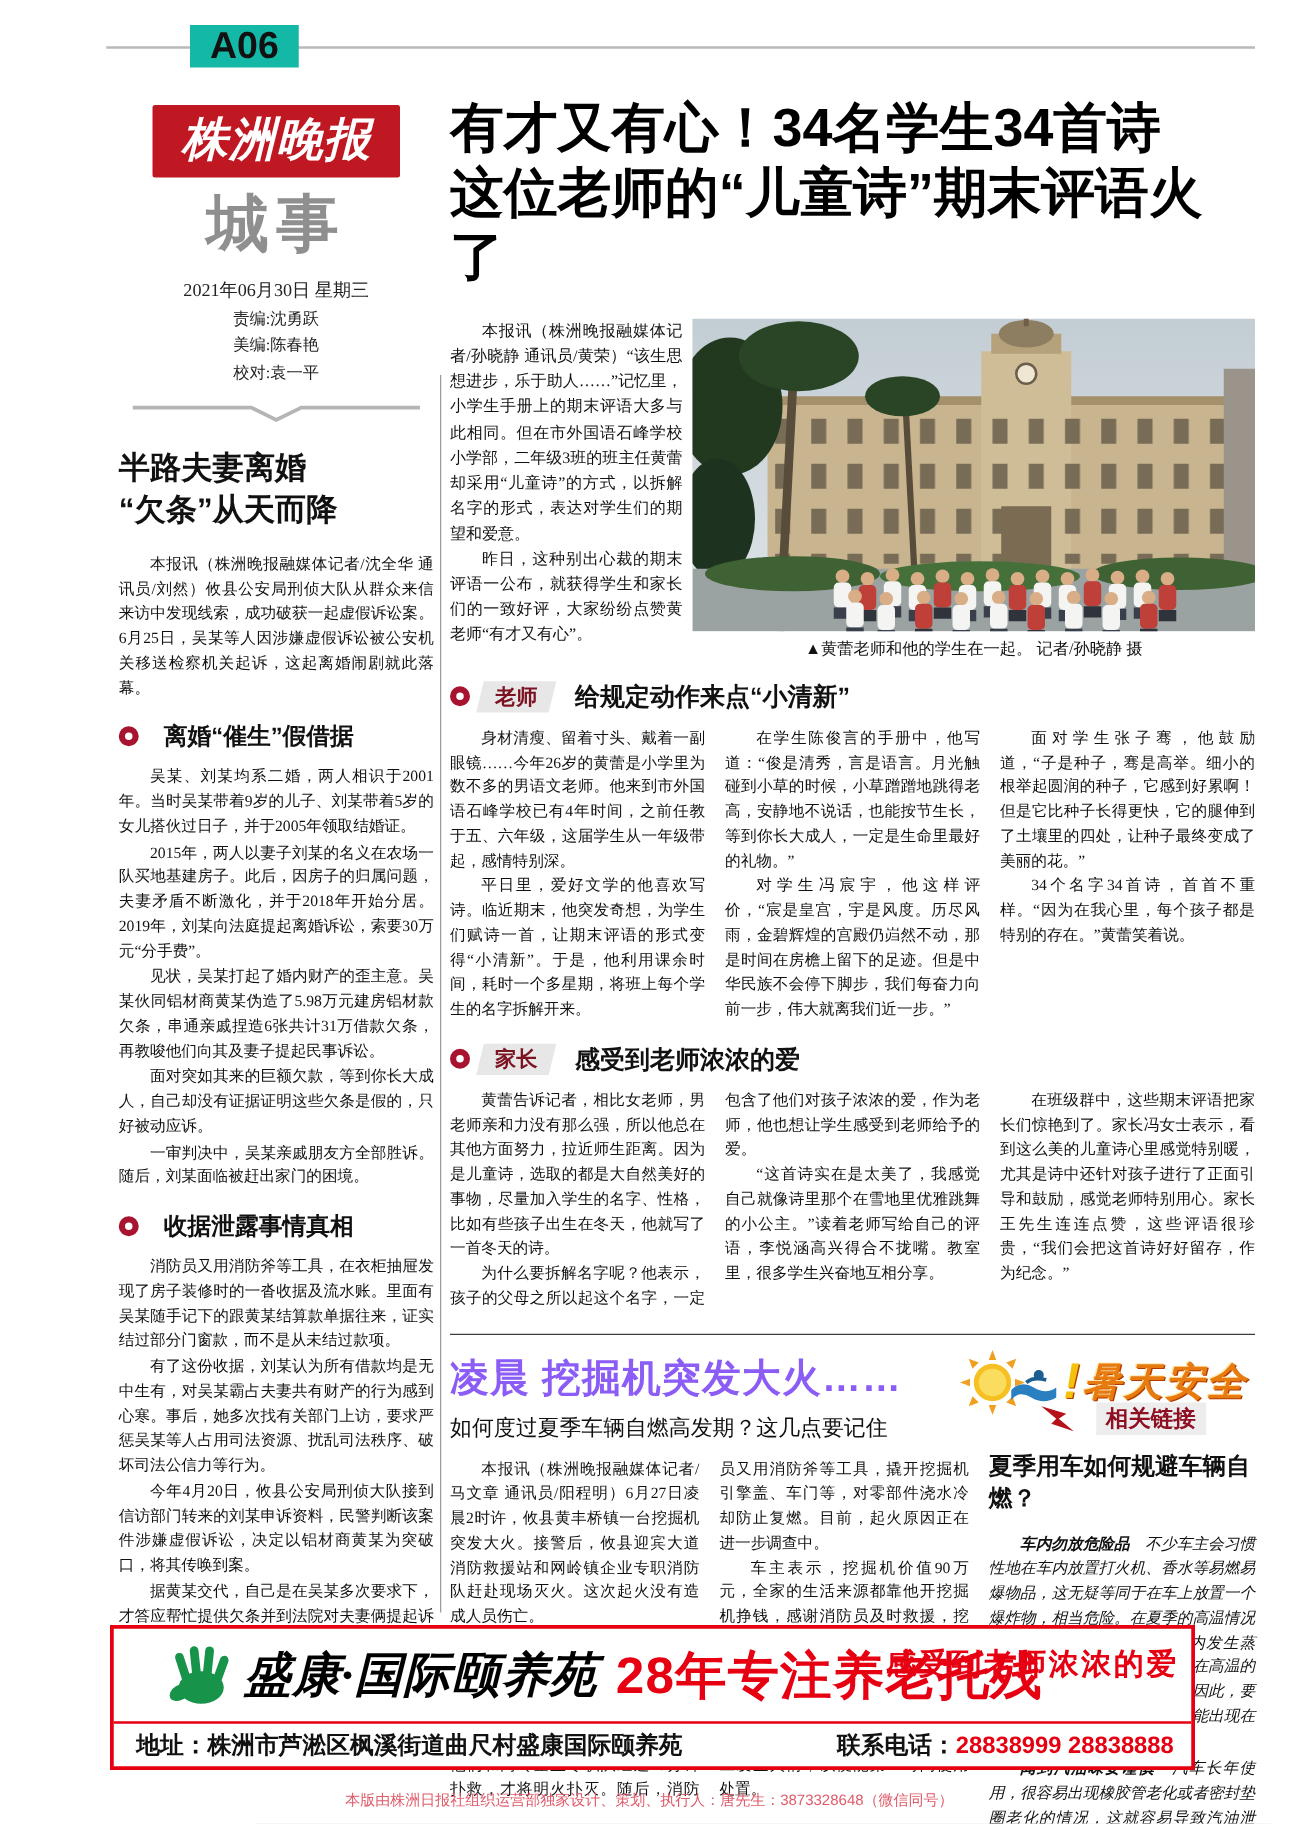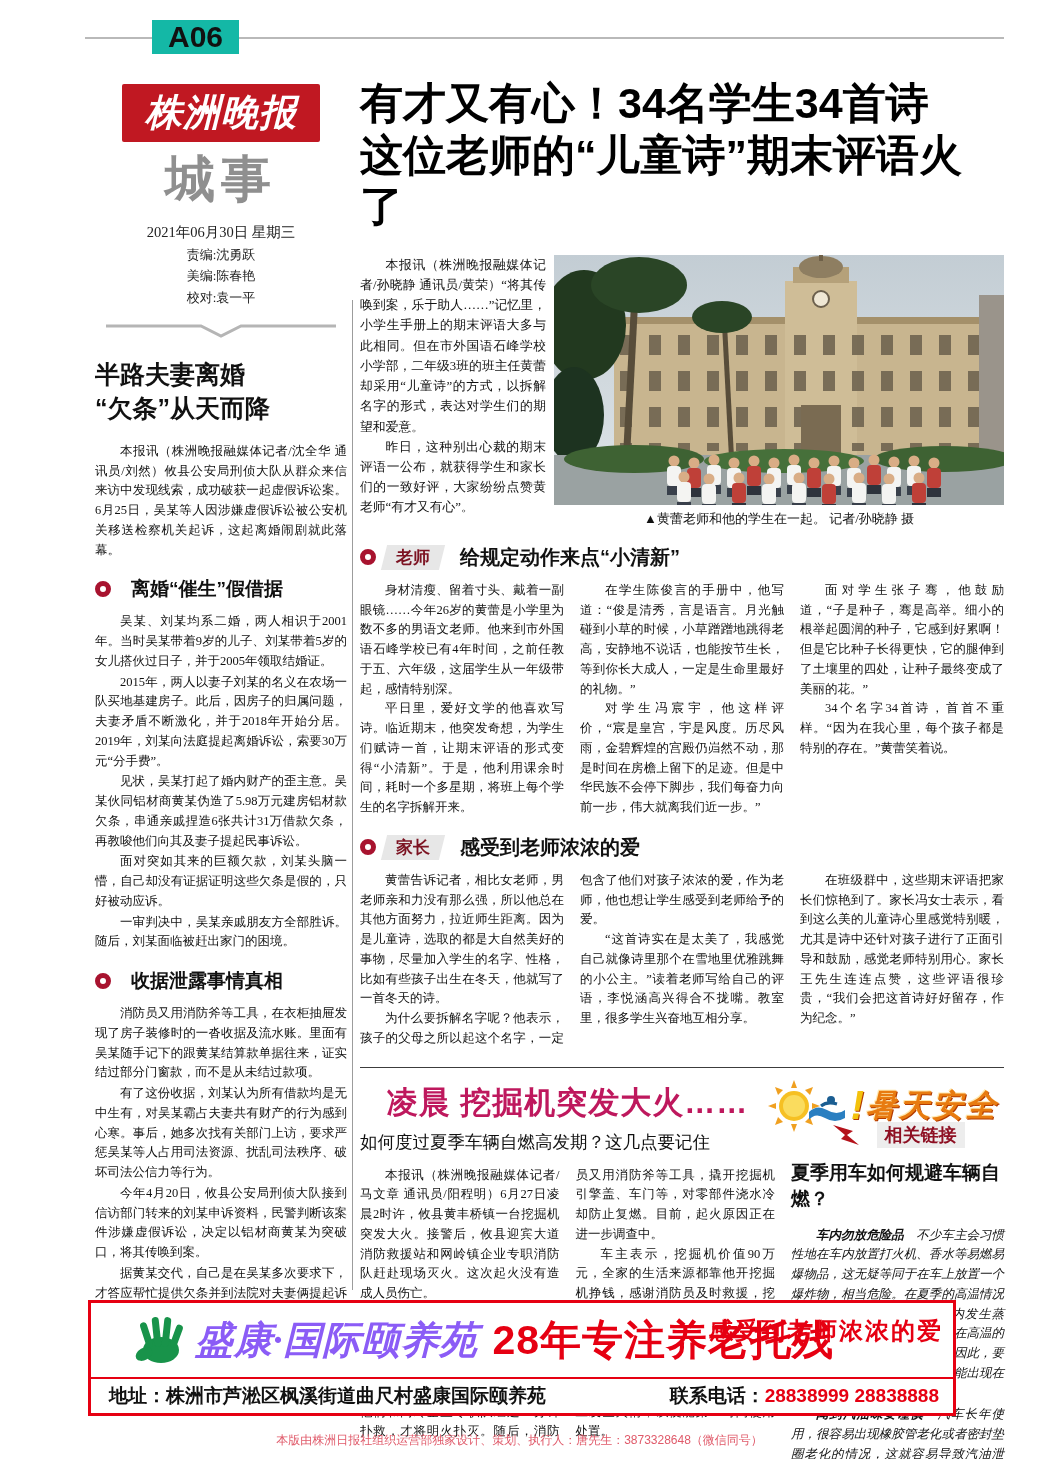--- a/index.html
+++ b/index.html
@@ -54,21 +54,21 @@
                  color:#111; margin-left:10px; }
   .cols3 { column-count:3; column-gap:16px; }
   .cols2 { column-count:2; column-gap:16px; }
 
   .rule { border:0; border-top:1px solid #3c3c3c; margin:18px 0 0; }
 
   
   .bottom-block { position:relative; display:flex; margin-top:14px; }
   .bottom-left { width:415px; margin-right:16px; }
   .b-headline { font-family:"Liberation Sans", sans-serif; font-weight:900; font-size:31px;
-                letter-spacing:1px; color:#be185d;text-align:center; }
+                letter-spacing:1px; color:#8b5cf6; }
   .b-subtitle { font-family:"Liberation Sans", sans-serif; font-size:17.5px; color:#111; margin:6px 0 12px; }
   .badge { position:absolute; right:6px; top:-4px; display:flex; align-items:center; height:56px; }
   .badge-text { font-family:"Liberation Sans", sans-serif; font-weight:900; font-size:31px; font-style:italic;
                 color:#e87b10; letter-spacing:2px;
                 text-shadow:-1px -1px 0 #ffe9b0, 1px 1px 0 #b23a00, 0 0 2px #fff; }
   .badge-bang { font-family:"Liberation Sans", sans-serif; font-weight:900; font-size:40px; font-style:italic;
                 color:#f4c20d; margin:0 2px 0 4px; text-shadow:1px 1px 0 #b23a00; }
   .related { width:213px; padding-bottom:10px; border-bottom:1px solid #555; }
   .related-label { display:flex; align-items:center; gap:16px; margin:40px 0 12px;justify-content:center; }
   .related-label b { font-family:"Liberation Sans", sans-serif; font-weight:900; font-size:18px; color:#8e1023;
@@ -77,21 +77,21 @@
                    color:#111; margin-bottom:14px; }
   .related .body-p { font-style:italic; margin-bottom:2px; }
   .related .body-p b { font-style:italic; }
 
   
   .ad { position:absolute; left:88px; top:1300px; width:868px; height:116px;
         border:3px solid #e60012; background:#fff; }
   .ad-top { position:relative; height:74px; display:flex; align-items:center; }
   .hand-icon { margin:0 8px 0 40px; }
   .ad-brand { font-family:"Liberation Serif", serif; font-weight:900; font-style:italic;
-              font-size:38px; color:#8b5cf6; letter-spacing:1px; }
+              font-size:38px; color:#000000; letter-spacing:1px; }
   .ad-head { font-family:"Liberation Sans", sans-serif; font-weight:900; font-size:41px;
              color:#e60012; margin-left:14px; letter-spacing:1px; }
   .ad-right { position:absolute; right:10px; top:4px; text-align:right; }
   .ad-slogan { font-family:"Liberation Sans", sans-serif; font-weight:700; font-size:16px;
                color:#e60012; letter-spacing:2px; }
   .ad-sub { font-family:"Liberation Sans", sans-serif; font-weight:900; font-size:24px;
             color:#e60012; margin-top:8px; letter-spacing:2px; }
   .ad-bottom { border-top:2px solid #e60012; height:36px; display:flex; align-items:center;
                justify-content:space-between; padding:0 14px 0 18px;
                font-family:"Liberation Sans", sans-serif; font-weight:900; font-size:19px; color:#111; }
@@ -128,21 +128,21 @@
       </h2>
       <p class="body-p">本报讯（株洲晚报融媒体记者/沈全华 通讯员/刘然）攸县公安局刑侦大队从群众来信来访中发现线索，成功破获一起虚假诉讼案。6月25日，吴某等人因涉嫌虚假诉讼被公安机关移送检察机关起诉，这起离婚闹剧就此落幕。</p>
 
       <div class="sec-head">
         <span class="donut"></span>
         <span>离婚“催生”假借据</span>
       </div>
       <p class="body-p">吴某、刘某均系二婚，两人相识于2001年。当时吴某带着9岁的儿子、刘某带着5岁的女儿搭伙过日子，并于2005年领取结婚证。</p>
       <p class="body-p">2015年，两人以妻子刘某的名义在农场一队买地基建房子。此后，因房子的归属问题，夫妻矛盾不断激化，并于2018年开始分居。2019年，刘某向法庭提起离婚诉讼，索要30万元“分手费”。</p>
       <p class="body-p">见状，吴某打起了婚内财产的歪主意。吴某伙同铝材商黄某伪造了5.98万元建房铝材款欠条，串通亲戚捏造6张共计31万借款欠条，再教唆他们向其及妻子提起民事诉讼。</p>
-      <p class="body-p">面对突如其来的巨额欠款，刘某头脑一懵，自己却没有证据证明这些欠条是假的，只好被动应诉。</p>
+      <p class="body-p">面对突如其来的巨额欠款，等到你长大成人，自己却没有证据证明这些欠条是假的，只好被动应诉。</p>
       <p class="body-p">一审判决中，吴某亲戚朋友方全部胜诉。随后，刘某面临被赶出家门的困境。</p>
 
       <div class="sec-head">
         <span class="donut"></span>
         <span>收据泄露事情真相</span>
       </div>
       <p class="body-p">消防员又用消防斧等工具，在衣柜抽屉发现了房子装修时的一沓收据及流水账。里面有吴某随手记下的跟黄某结算款单据往来，证实结过部分门窗款，而不是从未结过款项。</p>
       <p class="body-p">有了这份收据，刘某认为所有借款均是无中生有，对吴某霸占夫妻共有财产的行为感到心寒。事后，她多次找有关部门上访，要求严惩吴某等人占用司法资源、扰乱司法秩序、破坏司法公信力等行为。</p>
       <p class="body-p">今年4月20日，攸县公安局刑侦大队接到信访部门转来的刘某申诉资料，民警判断该案件涉嫌虚假诉讼，决定以铝材商黄某为突破口，将其传唤到案。</p>
       <p class="body-p">据黄某交代，自己是在吴某多次要求下，才答应帮忙提供欠条并到法院对夫妻俩提起诉讼，以便吴某更多地获取财产分割权。</p>
@@ -153,21 +153,21 @@
   <div class="vline"></div>
 
   <main class="main">
     <h1 class="headline">
       <span>有才又有心！34名学生34首诗</span><br>
       <span>这位老师的“儿童诗”期末评语火了</span>
     </h1>
 
     <div class="lead-row">
       <div class="lead-col">
-        <p class="body-p">本报讯（株洲晚报融媒体记者/孙晓静 通讯员/黄荣）“将其传唤到案，乐于助人……”记忆里，小学生手册上的期末评语大多与此相同。但在市外国语石峰学校小学部，二年级3班的班主任黄蕾却采用“儿童诗”的方式，以拆解名字的形式，表达对学生们的期望和爱意。</p>
+        <p class="body-p">本报讯（株洲晚报融媒体记者/孙晓静 通讯员/黄荣）“该生思想进步，乐于助人……”记忆里，小学生手册上的期末评语大多与此相同。但在市外国语石峰学校小学部，二年级3班的班主任黄蕾却采用“儿童诗”的方式，以拆解名字的形式，表达对学生们的期望和爱意。</p>
         <p class="body-p">昨日，这种别出心裁的期末评语一公布，就获得学生和家长们的一致好评，大家纷纷点赞黄老师“有才又有心”。</p>
       </div>
       <figure class="photo-fig">
         <svg class="photo-svg" viewBox="0 0 450 250" preserveAspectRatio="none">
           <defs>
             <linearGradient id="sky" x1="0" y1="0" x2="0" y2="1">
               <stop offset="0" stop-color="#c3cdd4"></stop>
                 <stop offset="1" stop-color="#dfe5e8"></stop>
             </linearGradient>
             <pattern id="win" width="29" height="36" patternUnits="userSpaceOnUse">

